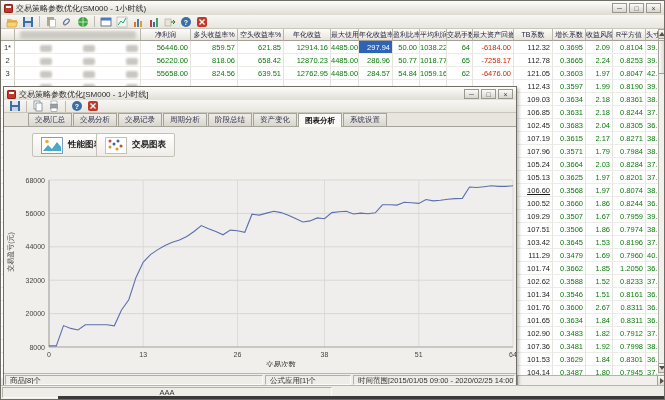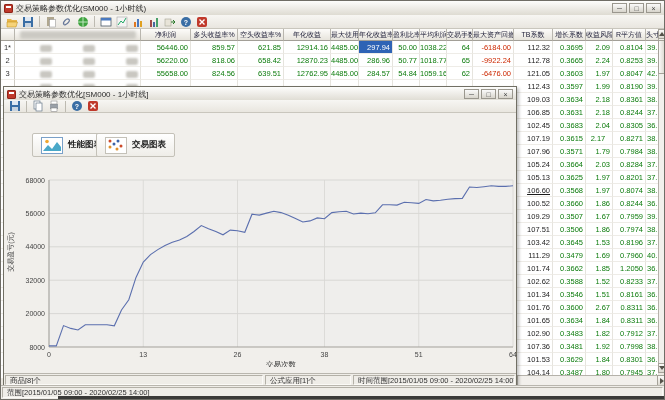--- a/index.html
+++ b/index.html
@@ -208,21 +208,21 @@
         <div class="t-cell" style="width: 126px;"><span class="blob" style="margin-left:17px"></span><span class="blob" style="margin-left:31px"></span><span class="blob" style="margin-left:31px"></span></div>
         <div class="t-cell g" style="width: 50px;">56220.00</div>
         <div class="t-cell g" style="width: 47px;">818.06</div>
         <div class="t-cell g" style="width: 46px;">658.42</div>
         <div class="t-cell g" style="width: 47px;">12870.23</div>
         <div class="t-cell g" style="width: 28px;">4485.00</div>
         <div class="t-cell g" style="width: 34px;">286.96</div>
         <div class="t-cell g" style="width: 27px;">50.77</div>
         <div class="t-cell g" style="width: 27px;">1018.77</div>
         <div class="t-cell g" style="width: 26px;">65</div>
-        <div class="t-cell r" style="width: 41px;">-9922.24</div>
+        <div class="t-cell r" style="width: 41px;">-7258.17</div>
         <div class="t-cell k" style="width: 39px;">112.78</div>
         <div class="t-cell g" style="width: 33px;">0.3665</div>
         <div class="t-cell g" style="width: 27px;">2.24</div>
         <div class="t-cell g" style="width: 33px;">0.8253</div>
         <div class="t-cell g cut" style="width: 13px;">39.</div>
       </div>
       <div class="t-row">
         <div class="t-cell t-num" style="width: 14px;">3</div>
         <div class="t-cell" style="width: 126px;"><span class="blob" style="margin-left:17px"></span><span class="blob" style="margin-left:31px"></span><span class="blob" style="margin-left:31px"></span></div>
         <div class="t-cell g" style="width: 50px;">55658.00</div>
@@ -325,21 +325,21 @@
         <div class="t-cell g" style="width: 46px;"></div>
         <div class="t-cell g" style="width: 47px;"></div>
         <div class="t-cell g" style="width: 28px;"></div>
         <div class="t-cell g" style="width: 34px;"></div>
         <div class="t-cell g" style="width: 27px;"></div>
         <div class="t-cell g" style="width: 27px;"></div>
         <div class="t-cell g" style="width: 26px;"></div>
         <div class="t-cell g" style="width: 41px;"></div>
         <div class="t-cell k" style="width: 39px;">107.19</div>
         <div class="t-cell g" style="width: 33px;">0.3615</div>
-        <div class="t-cell g" style="width: 27px; text-align: center;">2.17</div>
+        <div class="t-cell g" style="width: 27px;">2.17</div>
         <div class="t-cell g" style="width: 33px;">0.8271</div>
         <div class="t-cell g cut" style="width: 13px;">38.</div>
       </div>
       <div class="t-row">
         <div class="t-cell t-num" style="width: 14px;"></div>
         <div class="t-cell" style="width: 126px;"></div>
         <div class="t-cell g" style="width: 50px;"></div>
         <div class="t-cell g" style="width: 47px;"></div>
         <div class="t-cell g" style="width: 46px;"></div>
         <div class="t-cell g" style="width: 47px;"></div>
@@ -733,20 +733,30 @@
             <text x="6" y="8.5" font-size="7" fill="#ffffff" text-anchor="middle" font-weight="bold">?</text>
           </svg>
         </span>
         <span class="tb-ico">
           <svg width="12" height="12">
             <rect x="1" y="1" width="10" height="10" rx="2" fill="#c0392b"></rect>
             <path d="M3.5 3.5l5 5M8.5 3.5l-5 5" stroke="#ffffff" stroke-width="1.4"></path>
           </svg>
         </span>
       </div>
+    <div id="report-tabs">
+        <div class="tab">交易汇总</div>
+        <div class="tab">交易分析</div>
+        <div class="tab">交易记录</div>
+        <div class="tab">周期分析</div>
+        <div class="tab">阶段总结</div>
+        <div class="tab">资产变化</div>
+        <div class="tab active">图表分析</div>
+        <div class="tab">系统设置</div>
+      </div>
 
     <div class="chart-btn" id="perf-btn" style="left:28px;top:46px;">
       <svg width="22" height="17">
         <rect x="0.5" y="0.5" width="21" height="16" fill="#ffffff" stroke="#7aa0c8"></rect>
         <path d="M2 14l5-6 4 4 5-7 4 5v4z" fill="#4aa8c8"></path>
         <circle cx="6" cy="4.5" r="1.8" fill="#f0a830"></circle>
       </svg>
       <span>性能图表</span>
     </div>
     <div class="chart-btn" id="trade-btn" style="left:92px;top:46px;">
@@ -795,17 +805,17 @@
         </svg></div>
 
     <div class="statusbar" style="left:0;bottom:0;right:0;height:13px;">
       <span class="status-sec" style="width:258px;">商品[8]个</span>
       <span class="status-sec" style="width:86px;">公式应用[1]个</span>
       <span class="status-sec" style="flex:1;">时间范围[2015/01/05 09:00 - 2020/02/25 14:00]</span>
     </div>
   </div>
 
   <div class="statusbar" style="left:0;bottom:0;right:0;height:14px;">
-    <span class="status-sec" style="flex:1;">范围[2015/01/05 09:00 - 2020/02/25 14:00]</span>
+    <span class="status-sec" style="width:330px;text-align:center;">AAA</span>
   </div>
   <div id="taskbar-edge"></div>
 
 </div>
 
 </body></html>

